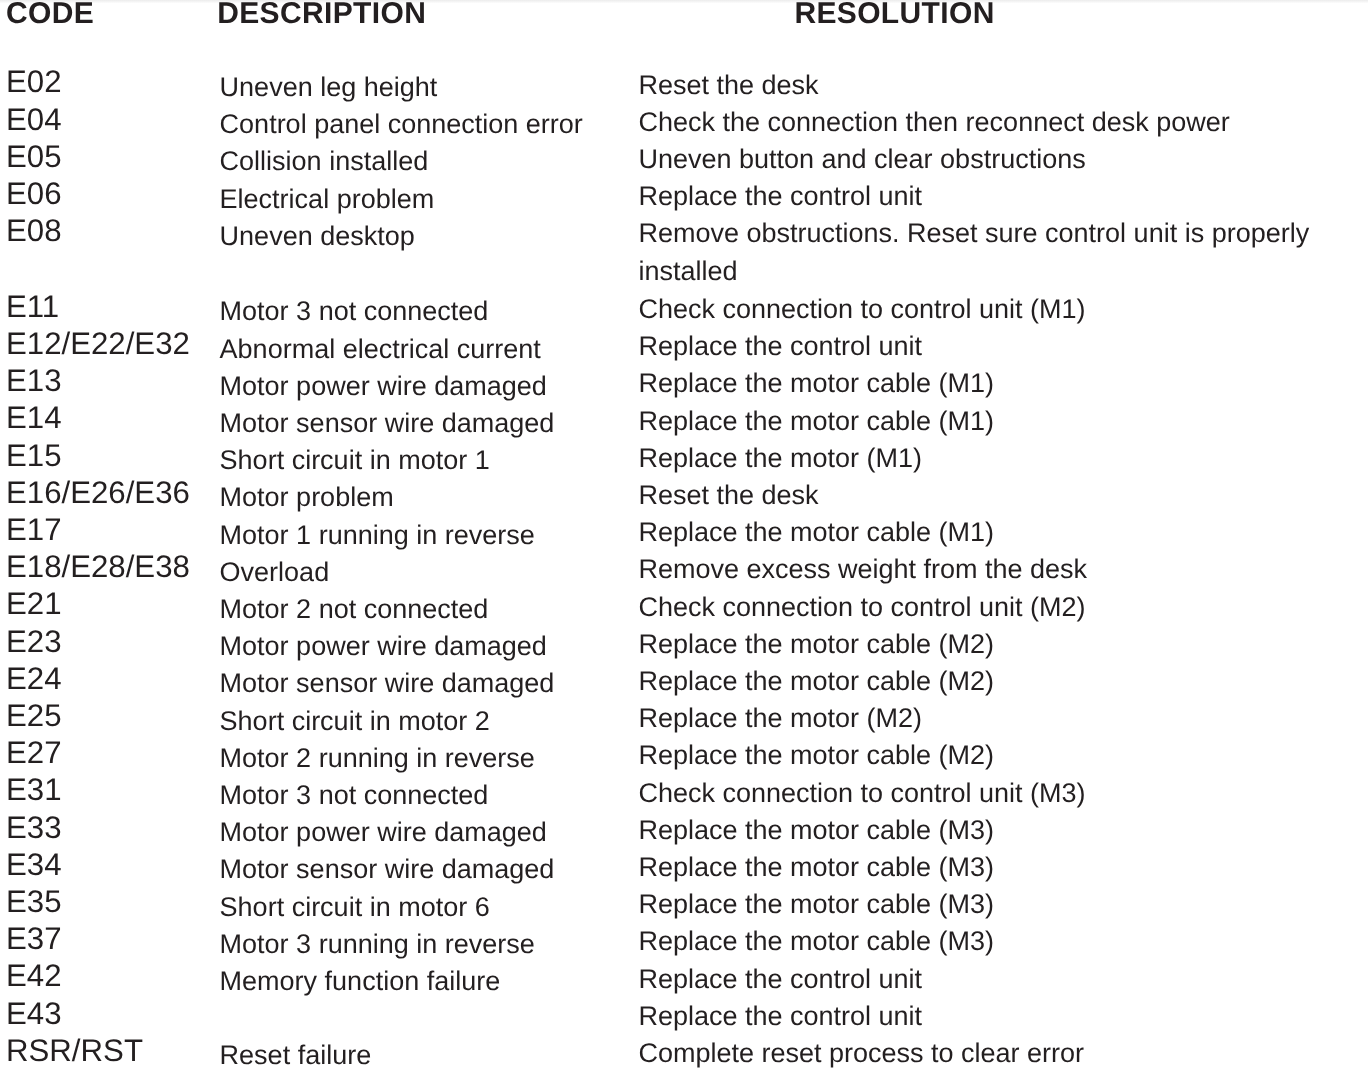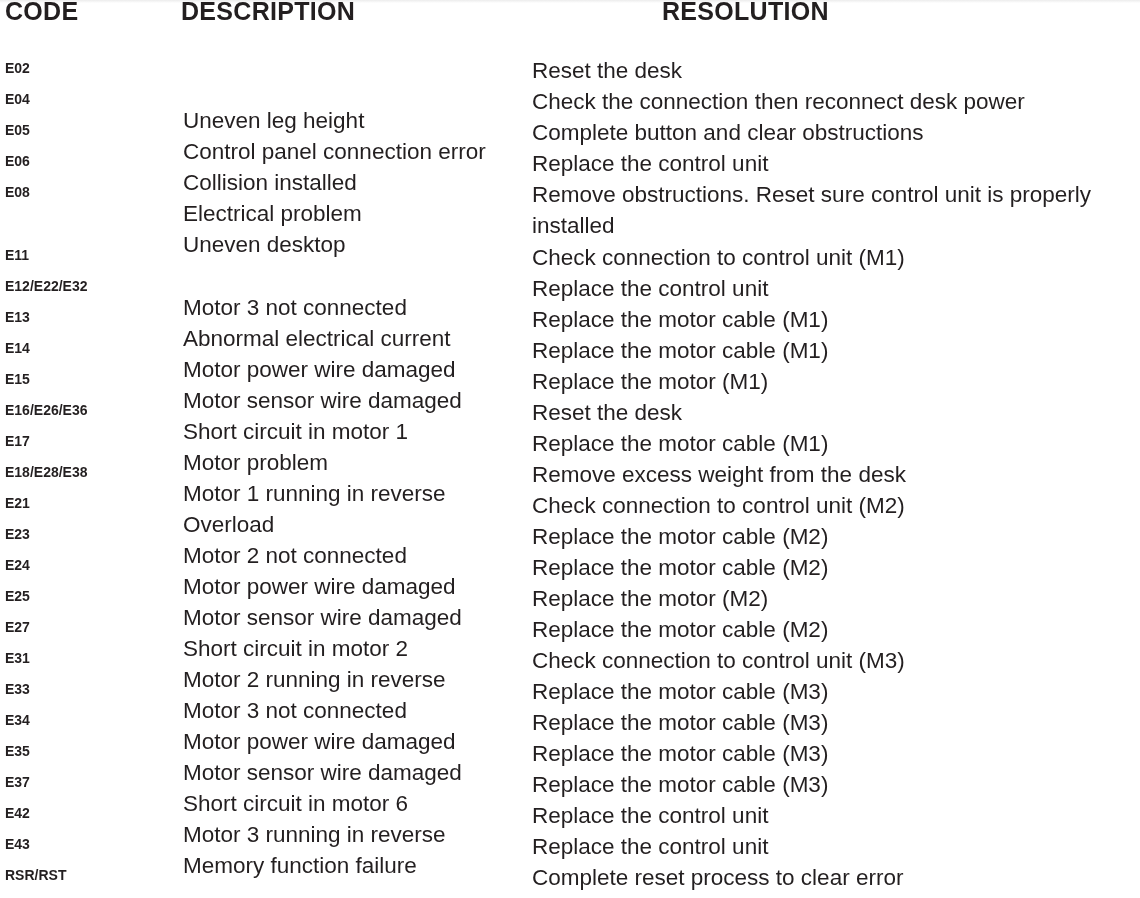--- a/index.html
+++ b/index.html
@@ -15,22 +15,22 @@
     .hdr {
       position: absolute; top: -3px; font-weight: bold; font-size: 25px;
       letter-spacing: 0.3px; color: #231f20; white-space: nowrap;
     }
     .hdr-code { left: 5px; }
     .hdr-desc { left: 181px; }
     .hdr-res { left: 662px; }
     .rows { position: absolute; left: 0; top: 55px; width: 1140px; }
     .row { position: relative; width: 1140px; }
     .cell { position: absolute; white-space: nowrap; font-size: 22.5px; line-height: 31px; }
-    .code { left: 5px; top: -2px; font-weight: bold; font-size: 14px; }
-    .desc { left: 183px; top: 2px; margin-top: 48px; }
+    .code { left: 5px; top: -2px; font-weight: normal; font-size: 26px; }
+    .desc { left: 183px; top: 2px; }
     .res { left: 532px; top: 0px; white-space: normal; width: 608px; }
   </style>
 </head>
 <body>
 
 <div class="top-shade"></div>
 
 <div class="hdr hdr-code">CODE</div>
 <div class="hdr hdr-desc">DESCRIPTION</div>
 <div class="hdr hdr-res">RESOLUTION</div>
@@ -42,21 +42,21 @@
     <span class="cell res">Reset the desk</span>
   </div>
   <div class="row" style="height:31px">
     <span class="cell code">E04</span>
     <span class="cell desc">Control panel connection error</span>
     <span class="cell res">Check the connection then reconnect desk power</span>
   </div>
   <div class="row" style="height:31px">
     <span class="cell code">E05</span>
     <span class="cell desc">Collision installed</span>
-    <span class="cell res">Complete button and clear obstructions</span>
+    <span class="cell res">Uneven button and clear obstructions</span>
   </div>
   <div class="row" style="height:31px">
     <span class="cell code">E06</span>
     <span class="cell desc">Electrical problem</span>
     <span class="cell res">Replace the control unit</span>
   </div>
   <div class="row" style="height:63px">
     <span class="cell code">E08</span>
     <span class="cell desc">Uneven desktop</span>
     <span class="cell res">Remove obstructions. Reset sure control unit is properly installed</span>

